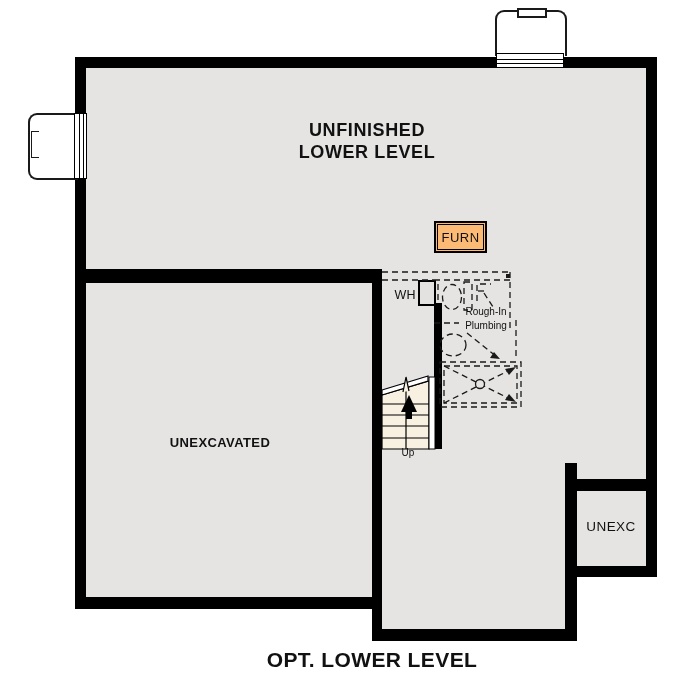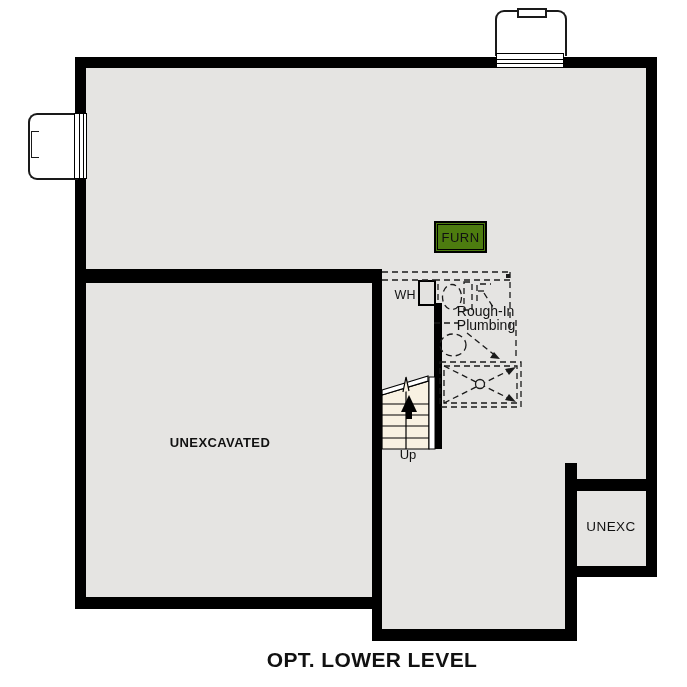--- a/index.html
+++ b/index.html
@@ -3,21 +3,21 @@
 <meta charset="utf-8">
 <style>
   html,body{margin:0;padding:0;background:#ffffff;}
   .plan{position:relative;width:687px;height:687px;background:#ffffff;overflow:hidden;
         font-family:"Liberation Sans", sans-serif;color:#111;}
   
   .fill{position:absolute;background:#e5e4e2;z-index:0;}
   
   .wall{position:absolute;background:#000;z-index:1;}
   .furn-box{position:absolute;left:434px;top:221px;width:53px;height:32px;
-            border:2px solid #000;background:#4d7c0f;z-index:2;box-sizing:border-box;
+            border:2px solid #000;background:#fdba74;z-index:2;box-sizing:border-box;
             display:flex;align-items:center;justify-content:center;}
   .furn-inner{border:1px solid #000;width:45px;height:24px;display:flex;align-items:center;
               justify-content:center;font-size:13px;letter-spacing:.5px;}
   .wh-box{position:absolute;left:418px;top:280px;width:18px;height:26px;background:#e3e2e0;
           border:2px solid #000;box-sizing:border-box;z-index:2;}
   .well{position:absolute;background:#fff;border:2.5px solid #1a1a1a;box-sizing:border-box;z-index:2;}
   .well-top{left:495px;top:10px;width:72px;height:46px;border-radius:9px 9px 0 0;border-bottom:none;}
   .well-top-notch{position:absolute;left:517px;top:8px;width:30px;height:10px;background:#fff;
                   border:2px solid #1a1a1a;box-sizing:border-box;z-index:2;}
   .well-left{left:28px;top:113px;width:50px;height:67px;border-radius:9px 0 0 9px;border-right:none;}
@@ -31,22 +31,22 @@
   .sill-left .ln{position:absolute;top:0;height:100%;width:1px;background:#000;}
   
   svg.lines{position:absolute;left:0;top:0;z-index:3;pointer-events:none;}
   
   .lbl{position:absolute;z-index:4;white-space:nowrap;}
   .room-title{font-weight:bold;font-size:18px;letter-spacing:.6px;text-align:center;line-height:22px;}
   .lbl-unfinished{left:367px;top:119px;transform:translateX(-50%);}
   .lbl-unexcavated{left:220px;top:435px;transform:translateX(-50%);font-weight:bold;font-size:13px;letter-spacing:.4px;}
   .lbl-unexc{left:611px;top:519px;transform:translateX(-50%);font-weight:normal;font-size:13.5px;letter-spacing:.4px;}
   .lbl-wh{left:394px;top:288px;width:22px;text-align:center;font-size:12.5px;}
-  .lbl-roughin{left:486px;top:305px;transform:translateX(-50%);font-size:14px;line-height:13.5px;text-align:left;}
-  .lbl-up{left:408px;top:447px;transform:translateX(-50%);font-size:13px;}
+  .lbl-roughin{left:486px;top:305px;transform:translateX(-50%);font-size:10px;line-height:13.5px;text-align:center;}
+  .lbl-up{left:408px;top:447px;transform:translateX(-50%);font-size:10px;}
   .plan-title{left:372px;top:648px;transform:translateX(-50%);font-weight:bold;font-size:21px;letter-spacing:.4px;}
 </style>
 </head>
 <body>
 
 <div class="plan">
 
   <div class="fill" style="left:86px;top:68px;width:560px;height:423px;"></div>
   <div class="fill" style="left:86px;top:491px;width:286px;height:106px;"></div>
   <div class="fill" style="left:382px;top:491px;width:183px;height:138px;"></div>
@@ -126,20 +126,24 @@
     </g>
     <g fill="#1a1a1a" stroke="none">
       <rect x="506" y="274" width="4" height="4"></rect>
       <polygon points="516,402 505,400 509,394"></polygon>
       <polygon points="516,367 505,369 509,375"></polygon>
       <polygon points="500,359 490,358 494,352"></polygon>
     </g>
     <circle cx="480" cy="384" r="4.5" fill="#e5e4e2" stroke="#1a1a1a" stroke-width="1.3"></circle>
   </svg>
 
+  <div class="lbl room-title lbl-unfinished">
+    <div>UNFINISHED</div>
+    <div>LOWER LEVEL</div>
+  </div>
   <div class="lbl lbl-unexcavated">UNEXCAVATED</div>
   <div class="lbl lbl-unexc">UNEXC</div>
   <div class="lbl lbl-wh">WH</div>
   <div class="lbl lbl-roughin">
     <div>Rough-In</div>
     <div>Plumbing</div>
   </div>
   <div class="lbl lbl-up">Up</div>
   <div class="lbl plan-title">OPT. LOWER LEVEL</div>
 

